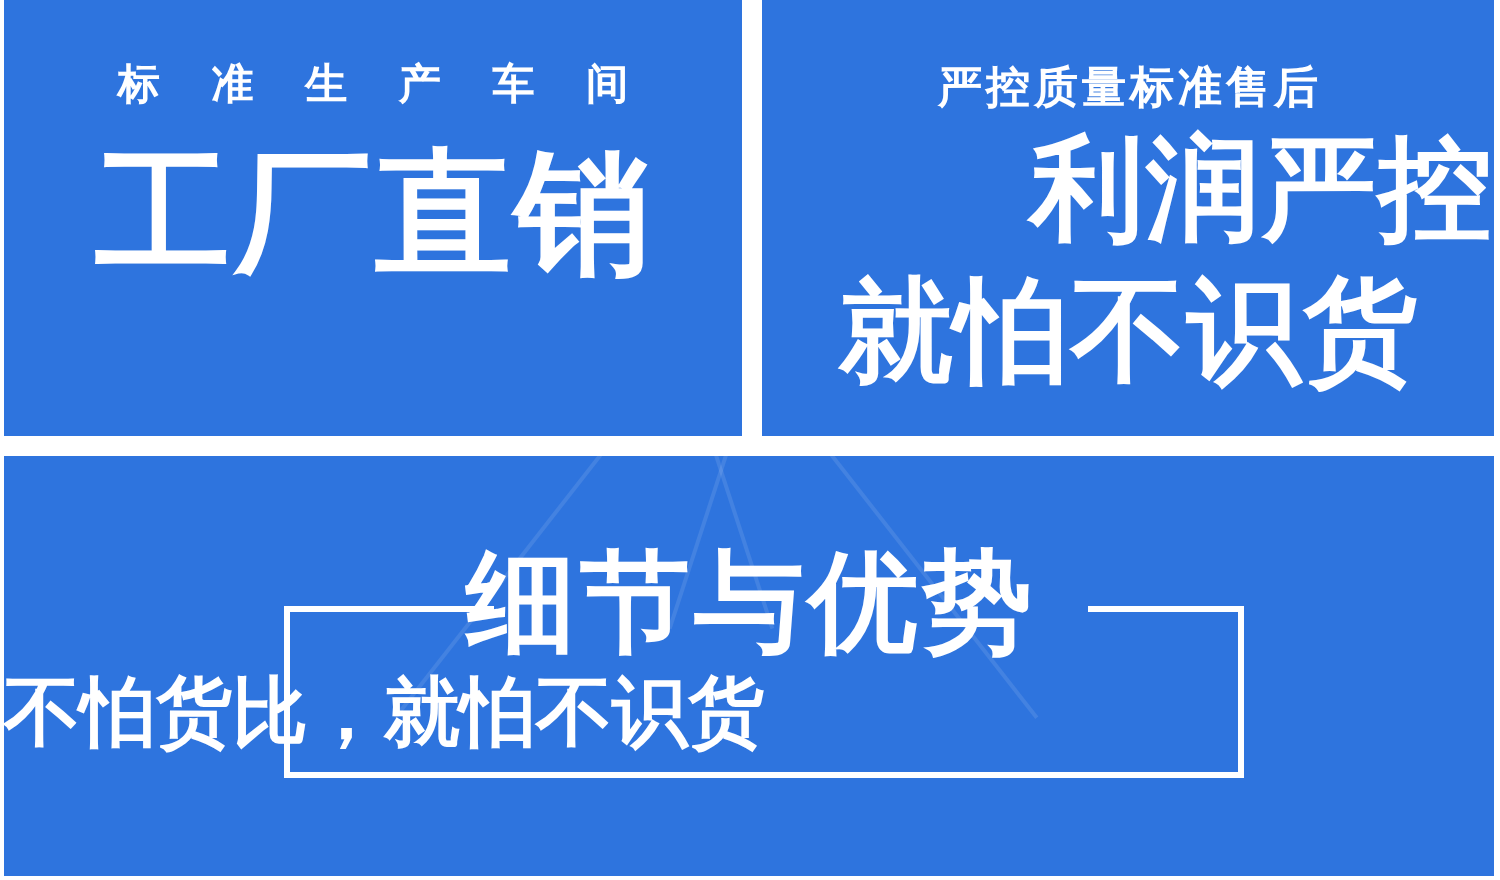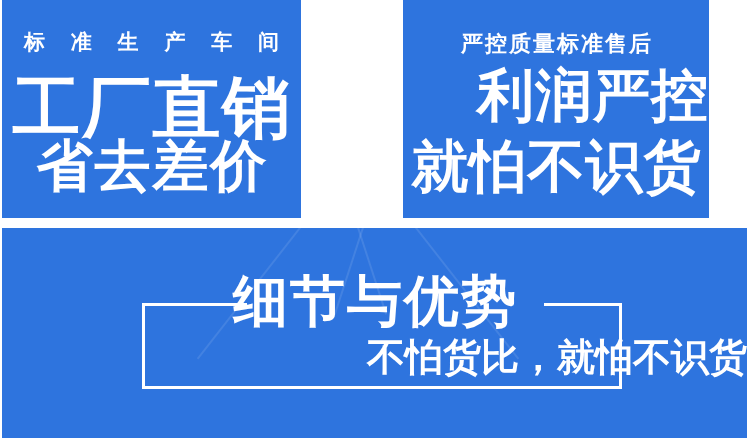--- a/index.html
+++ b/index.html
@@ -23,31 +23,30 @@
   .panel {
     position: absolute;
     background: #2E74DE;
     overflow: hidden;
   }
 
   
   .panel-tl {
     left: 2px;
     top: 0px;
-    width: 299px;
+    width: 369px;
     height: 218px;
   }
 
   
   .panel-tr {
     left: 381px;
     top: 0px;
-    width: 306px;
+    width: 366px;
     height: 218px;
-    margin-left: 22px;
   }
 
   
   .panel-bottom {
     left: 2px;
     top: 228px;
     width: 745px;
     height: 210px;
   }
 
@@ -141,38 +140,37 @@
     letter-spacing: 2px;
     text-indent: 2px;
     white-space: nowrap;
   }
 
   .subline {
     position: absolute;
     left: 0;
     right: 0;
     top: 110px;
-    text-align: right;
+    text-align: left;
     color: #ffffff;
     font-weight: 700;
     font-size: 38px;
     line-height: 1;
     letter-spacing: 0px;
     white-space: nowrap;
   }
 </style>
 </head>
 <body>
 
 <div id="banner">
 
   <div class="panel panel-tl">
     <div class="eyebrow">标 准 生 产 车 间</div>
     <div class="bigline bigline-1">工厂直销</div>
-    <div class="bigline bigline-2">省去差价</div>
   </div>
 
   <div class="panel panel-tr">
     <div class="eyebrow">严控质量标准售后</div>
     <div class="bigline bigline-1">利润严控</div>
     <div class="bigline bigline-2">就怕不识货</div>
   </div>
 
   <div class="panel panel-bottom">
 

